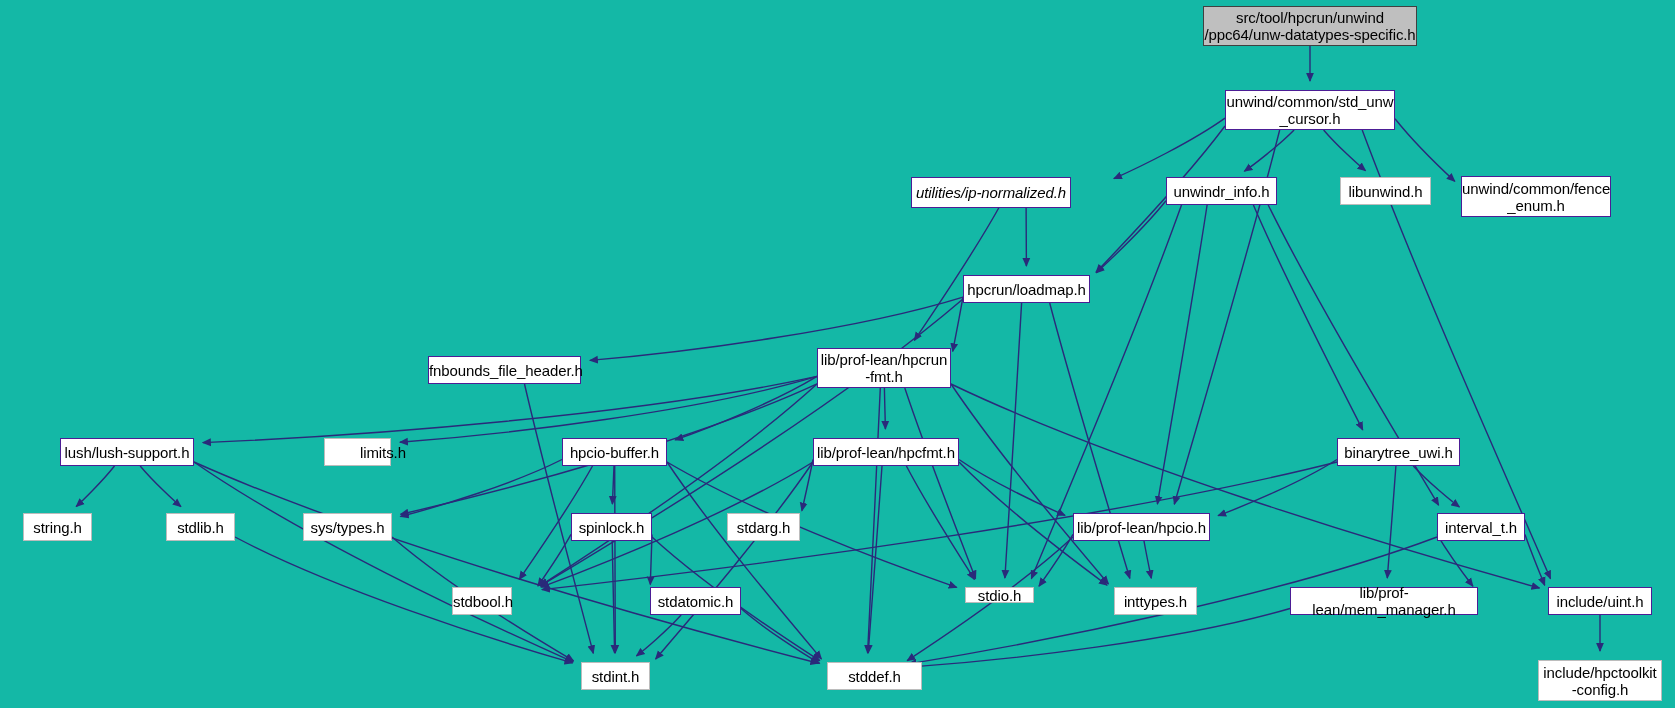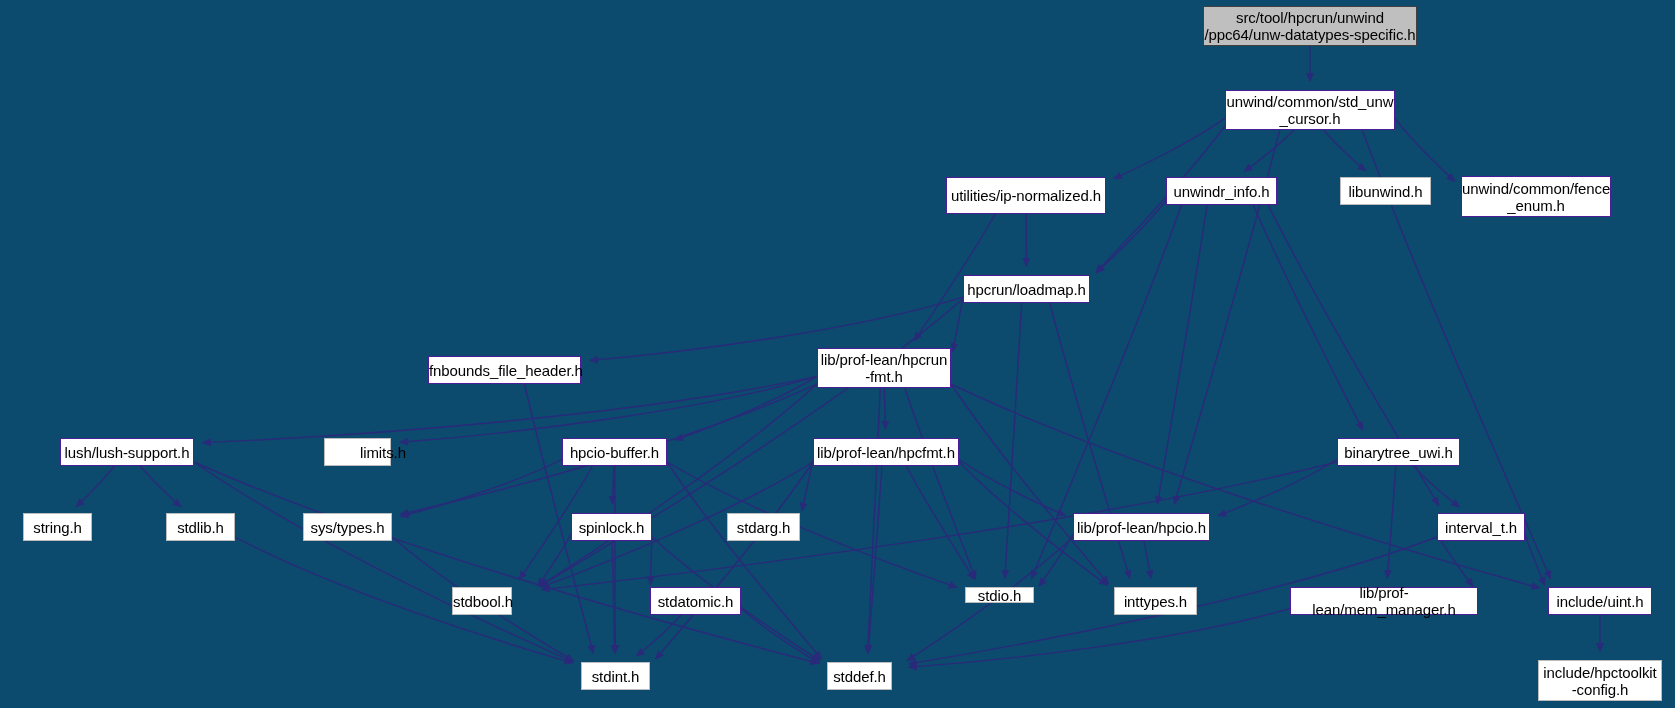--- a/index.html
+++ b/index.html
@@ -1,19 +1,19 @@
 <!DOCTYPE html>
 <html><head>
 <meta charset="utf-8">
 <style>
   html,body{margin:0;padding:0;background:#ffffff;}
   #canvas{
     position:relative;
     width:1675px;height:708px;
-    background:#0c4a6e;
+    background:#14b8a6;
     font-family:"Liberation Sans", sans-serif;
     overflow:hidden;
   }
   svg.edges{position:absolute;left:0;top:0;width:1675px;height:708px;pointer-events:none;}
   .node{
     position:absolute;
     box-sizing:border-box;
     display:flex;align-items:center;justify-content:center;
     text-align:center;
     font-size:15px;
@@ -108,21 +108,21 @@
         <path d="M1600.0,615.0 C1600.0,628.5 1600.0,647.4 1600.0,651.0" fill="none" stroke="#2a2a7a" stroke-width="1.4" marker-end="url(#arrow)"></path>
         <path d="M235.0,537.0 C331.9,588.2 484.1,637.4 572.6,662.9" fill="none" stroke="#2a2a7a" stroke-width="1.4" marker-end="url(#arrow)"></path>
         <path d="M392.0,537.0 C444.9,582.5 528.1,634.0 573.6,660.9" fill="none" stroke="#2a2a7a" stroke-width="1.4" marker-end="url(#arrow)"></path>
       </g>
   </svg>
   <div id="node-layer">
       <div class="node root strong" style="left: 1203px; top: 6px; width: 214px; height: 40px;"><span>src/tool/hpcrun/unwind
 /ppc64/unw-datatypes-specific.h</span></div>
       <div class="node strong" style="left: 1225px; top: 90px; width: 170px; height: 40px;"><span>unwind/common/std_unw
 _cursor.h</span></div>
-      <div class="node strong" style="left: 946px; top: 177px; width: 160px; height: 37px;"><span>utilities/ip-normalized.h</span></div>
+      <div class="node strong" style="left: 911px; top: 177px; width: 160px; height: 31px; font-style: italic;"><span>utilities/ip-normalized.h</span></div>
       <div class="node strong" style="left: 1166px; top: 177px; width: 111px; height: 28px;"><span>unwindr_info.h</span></div>
       <div class="node " style="left: 1340px; top: 177px; width: 91px; height: 28px;"><span>libunwind.h</span></div>
       <div class="node strong" style="left: 1461px; top: 176px; width: 150px; height: 41px;"><span>unwind/common/fence
 _enum.h</span></div>
       <div class="node strong" style="left: 963px; top: 275px; width: 127px; height: 28px;"><span>hpcrun/loadmap.h</span></div>
       <div class="node strong" style="left: 428px; top: 356px; width: 153px; height: 28px;"><span>fnbounds_file_header.h</span></div>
       <div class="node strong" style="left: 817px; top: 348px; width: 134px; height: 40px;"><span>lib/prof-lean/hpcrun
 -fmt.h</span></div>
       <div class="node strong" style="left: 60px; top: 438px; width: 134px; height: 28px;"><span>lush/lush-support.h</span></div>
       <div class="node " style="left: 324px; top: 438px; width: 67px; height: 28px; padding-left: 35px;"><span>limits.h</span></div>
@@ -136,17 +136,17 @@
       <div class="node " style="left: 727px; top: 513px; width: 73px; height: 28px;"><span>stdarg.h</span></div>
       <div class="node strong" style="left: 1073px; top: 513px; width: 137px; height: 28px;"><span>lib/prof-lean/hpcio.h</span></div>
       <div class="node strong" style="left: 1437px; top: 513px; width: 88px; height: 28px;"><span>interval_t.h</span></div>
       <div class="node " style="left: 452px; top: 587px; width: 60px; height: 28px;"><span>stdbool.h</span></div>
       <div class="node strong" style="left: 650px; top: 587px; width: 91px; height: 28px;"><span>stdatomic.h</span></div>
       <div class="node " style="left: 965px; top: 587px; width: 69px; height: 16px;"><span>stdio.h</span></div>
       <div class="node " style="left: 1114px; top: 587px; width: 83px; height: 28px;"><span>inttypes.h</span></div>
       <div class="node strong" style="left: 1290px; top: 587px; width: 188px; height: 28px;"><span>lib/prof-lean/mem_manager.h</span></div>
       <div class="node strong" style="left: 1548px; top: 587px; width: 104px; height: 28px;"><span>include/uint.h</span></div>
       <div class="node " style="left: 581px; top: 662px; width: 69px; height: 28px;"><span>stdint.h</span></div>
-      <div class="node " style="left: 827px; top: 662px; width: 65px; height: 28px;"><span>stddef.h</span></div>
+      <div class="node " style="left: 827px; top: 662px; width: 95px; height: 28px;"><span>stddef.h</span></div>
       <div class="node " style="left: 1538px; top: 660px; width: 124px; height: 41px;"><span>include/hpctoolkit
 -config.h</span></div>
     </div>
 </div>
 
 </body></html>

